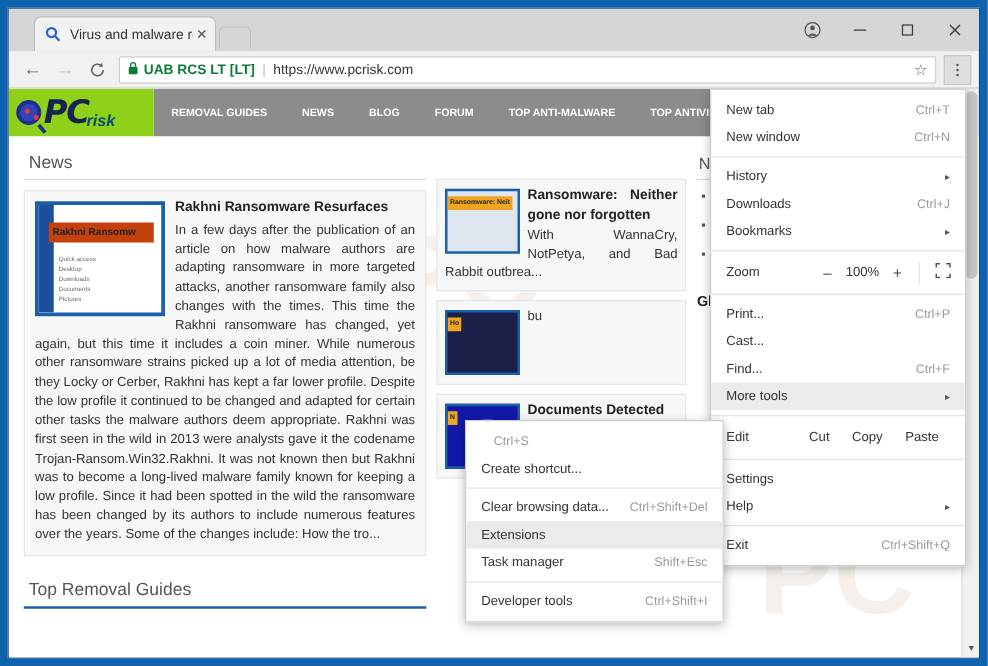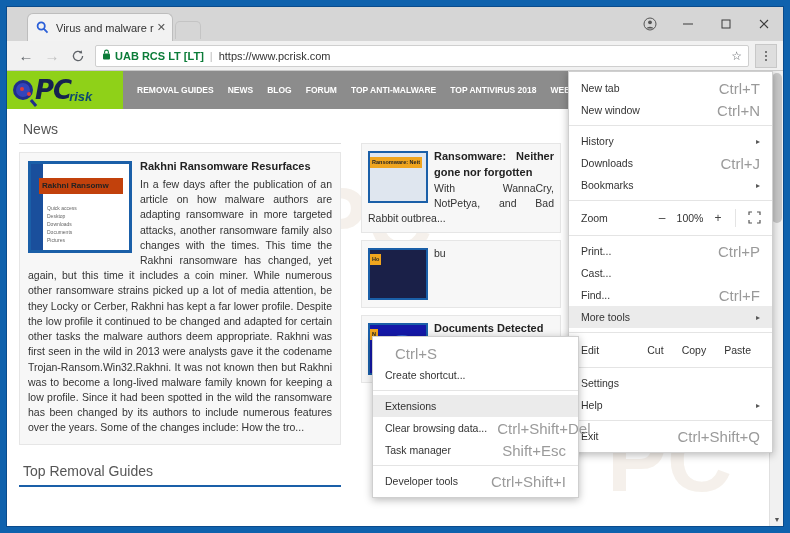--- a/index.html
+++ b/index.html
@@ -141,21 +141,21 @@
     font-size: 26px; font-weight: bold; font-style: italic;
     color: #16224f; letter-spacing: -1px; margin-left: 2px;
   }
   .logo-risk {
     font-size: 13px; font-weight: bold; font-style: italic;
     color: #0c4a6e; align-self: flex-end; margin-bottom: 5px; margin-left: -2px;
   }
   .sitenav {
     flex: 1 1 auto; background: #8c8c8c;
     display: flex; align-items: center;
-    gap: 14px; padding-left: 14px;
+    gap: 28px; padding-left: 14px;
     overflow: hidden;
   }
   .sitenav a {
     color: #fff; font-size: 8.5px; font-weight: bold;
     text-decoration: none; white-space: nowrap;
   }
 
   .content { position: relative; padding: 0 12px; }
   .wm {
     position: absolute; pointer-events: none;
@@ -189,21 +189,21 @@
     position: absolute; left: 8px; top: 14px;
     width: 84px; height: 16px; background: #c2410c;
     color: #222; font-size: 8px; font-weight: bold;
     line-height: 16px; padding-left: 3px; overflow: hidden; white-space: nowrap;
   }
   .art-thumb .pane { position: absolute; left: 0; top: 0; width: 12px; height: 100%; background: #1a4f9c; }
   .art-thumb .lines { position: absolute; left: 16px; top: 40px; }
   .art-thumb .lines div { font-size: 5px; color: #666; line-height: 8px; }
   .art-title { font-weight: bold; font-size: 11px; color: #222; margin-bottom: 2px; }
 
-  .col-side { width: 200px; flex: 0 0 200px; margin-left: 12px; }
+  .col-side { width: 200px; flex: 0 0 200px; }
   .mini {
     background: #f7f7f7; border: 1px solid #e6e6e6;
     padding: 5px 6px; margin-bottom: 7px;
     font-size: 10.5px; line-height: 1.45; color: #333;
     text-align: justify; overflow: hidden;
   }
   .mini-thumb {
     float: left; width: 60px; height: 52px;
     margin: 2px 6px 2px 0;
     border: 2px solid #1a5fa8; position: relative; overflow: hidden;
@@ -286,21 +286,21 @@
     font-size: 10.5px; color: #333;
     z-index: 40;
   }
   .mi {
     display: flex; align-items: center;
     height: 22px; padding: 0 12px;
     white-space: nowrap;
   }
   .mi.hl { background: #ebebeb; }
   .mi .lbl { flex: 1 1 auto; }
-  .mi .acc { color: #9a9a9a; font-size: 15px; margin-left: 10px; }
+  .mi .acc { color: #9a9a9a; font-size: 10px; margin-left: 10px; }
   .mi .arrow { color: #555; font-size: 8px; margin-left: 8px; }
   .msep { height: 1px; background: #e4e4e4; margin: 4px 0; }
   .zoomrow {
     display: flex; align-items: center; height: 26px; padding: 0 6px 0 12px;
   }
   .zoomrow .lbl { flex: 1 1 auto; }
   .zoomrow .zbtn { width: 22px; text-align: center; color: #444; font-size: 12px; }
   .zoomrow .zval { width: 34px; text-align: center; font-size: 10.5px; color: #333; }
   .zoomrow .zdiv { width: 1px; height: 18px; background: #e4e4e4; margin: 0 6px; }
   .zoomrow .full { width: 24px; text-align: center; color: #555; font-size: 11px; }
@@ -507,27 +507,27 @@
 
     <div class="smenu">
       <div class="mi">
         <span class="acc">Ctrl+S</span>
       </div>
       <div class="mi">
         <span class="lbl">Create shortcut...</span>
         <span class="acc"></span>
       </div>
       <div class="msep"></div>
+      <div class="mi">
+        <span class="lbl">Clear browsing data...</span>
+        <span class="acc">Ctrl+Shift+Del</span>
+      </div>
       <div class="mi hl">
         <span class="lbl">Extensions</span>
         <span class="acc"></span>
-      </div>
-      <div class="mi">
-        <span class="lbl">Clear browsing data...</span>
-        <span class="acc">Ctrl+Shift+Del</span>
       </div>
       <div class="mi">
         <span class="lbl">Task manager</span>
         <span class="acc">Shift+Esc</span>
       </div>
       <div class="msep"></div>
       <div class="mi">
         <span class="lbl">Developer tools</span>
         <span class="acc">Ctrl+Shift+I</span>
       </div>

